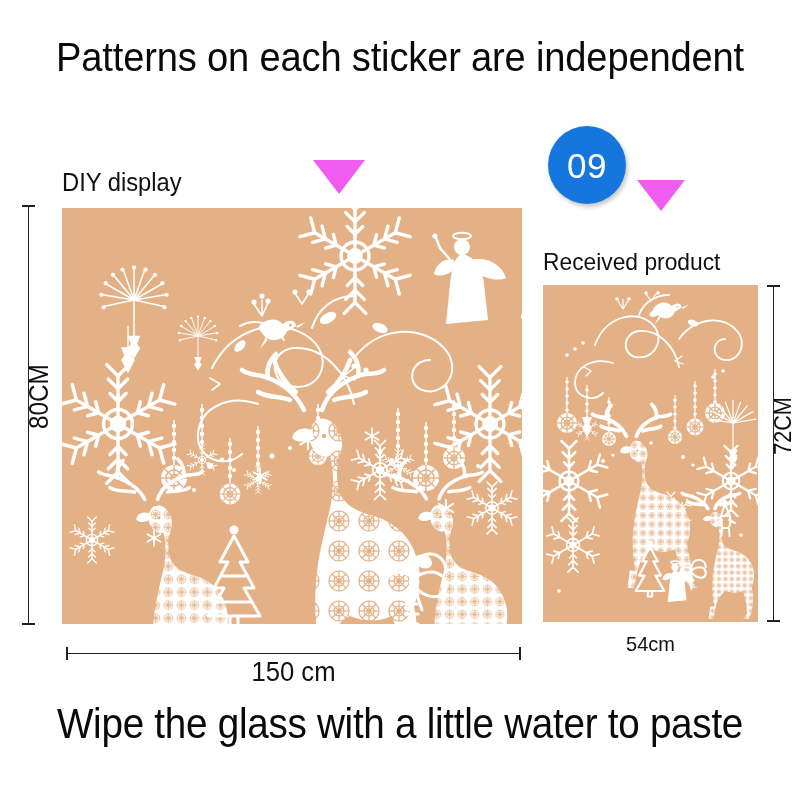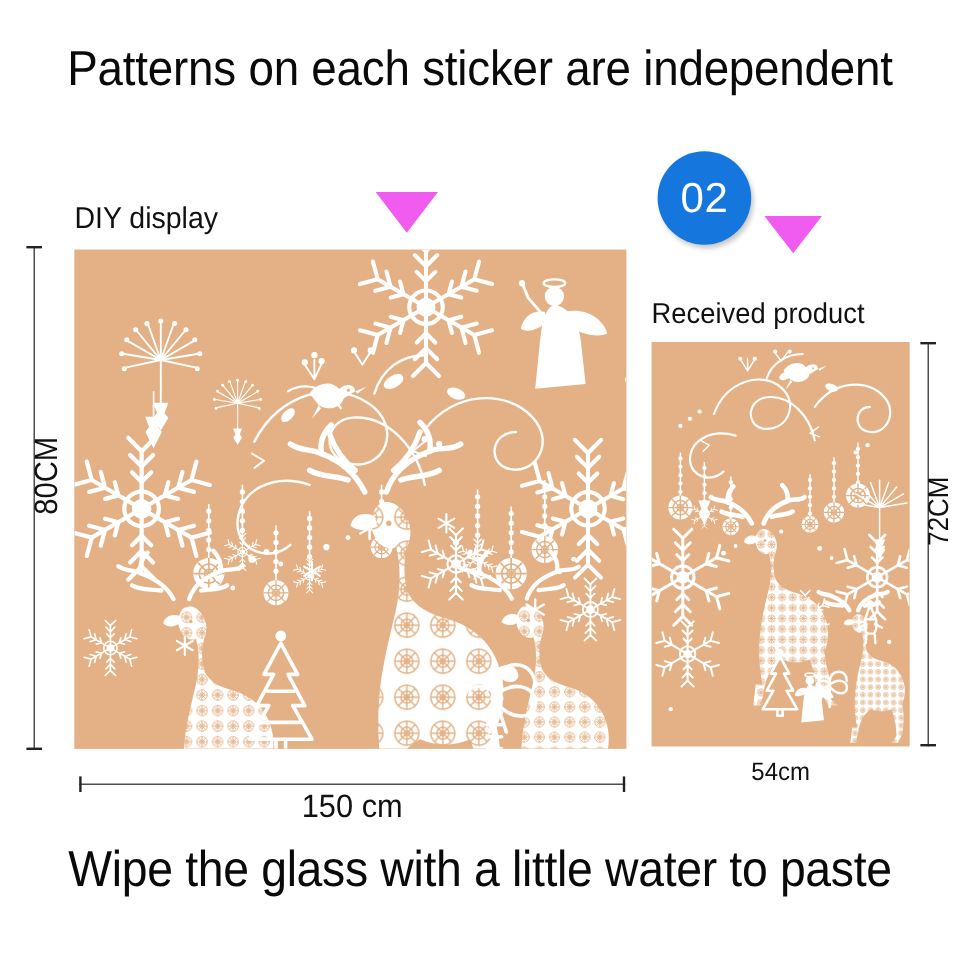--- a/index.html
+++ b/index.html
@@ -123,21 +123,21 @@
 
 <div class="stage">
 
   <div class="headline" id="top-headline">Patterns on each sticker are independent</div>
 
   <div class="panel-label" id="label-diy">DIY display</div>
 
   <div class="panel-label" id="label-received">Received product</div>
 
   <div id="badge-02">
-    <span>02</span>
+    <span>09</span>
   </div>
 
   <div class="tri" id="tri-left"></div>
   <div class="tri" id="tri-right"></div>
 
   <div class="panel" id="panel-diy">
     <svg class="art" viewBox="0 0 460 416" preserveAspectRatio="none">
       <defs>
 
         <g id="sflake">

